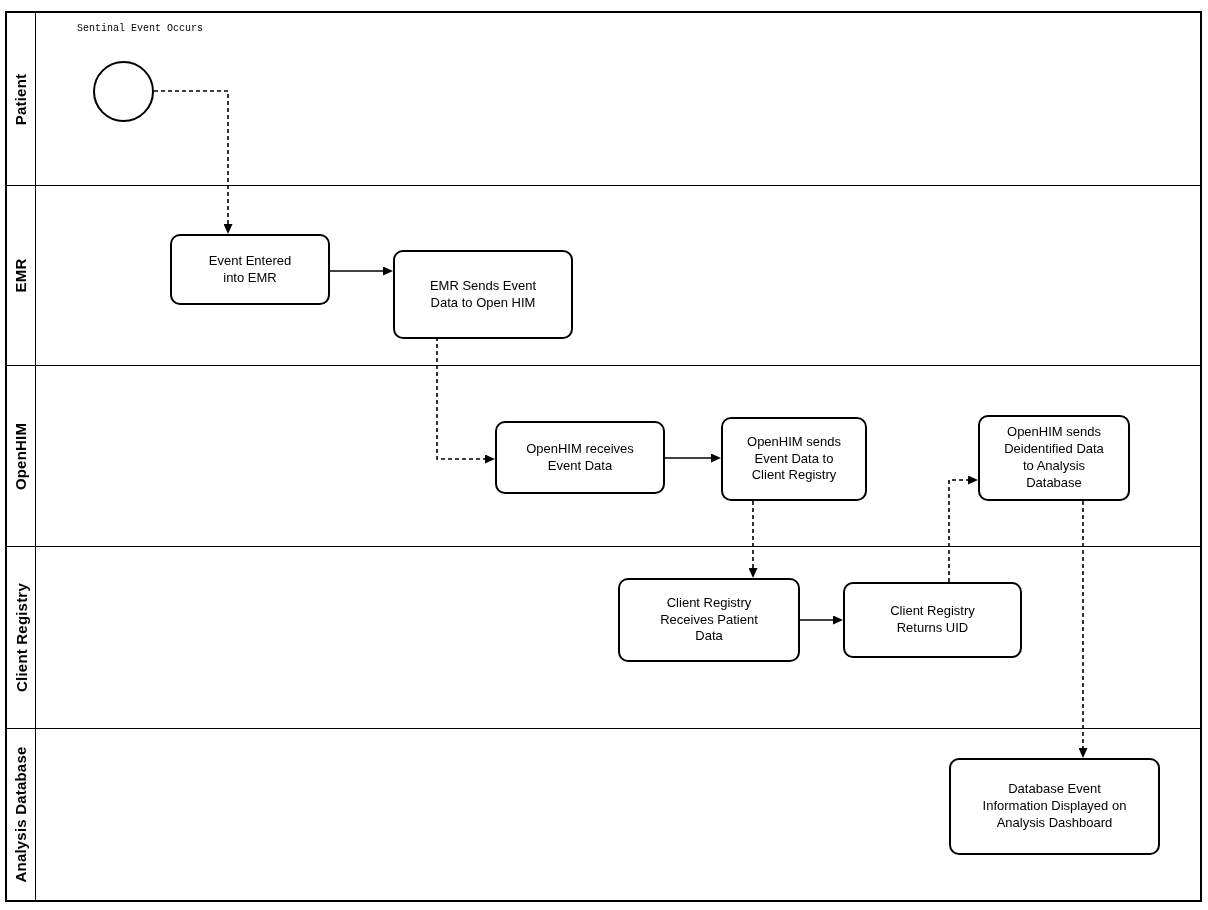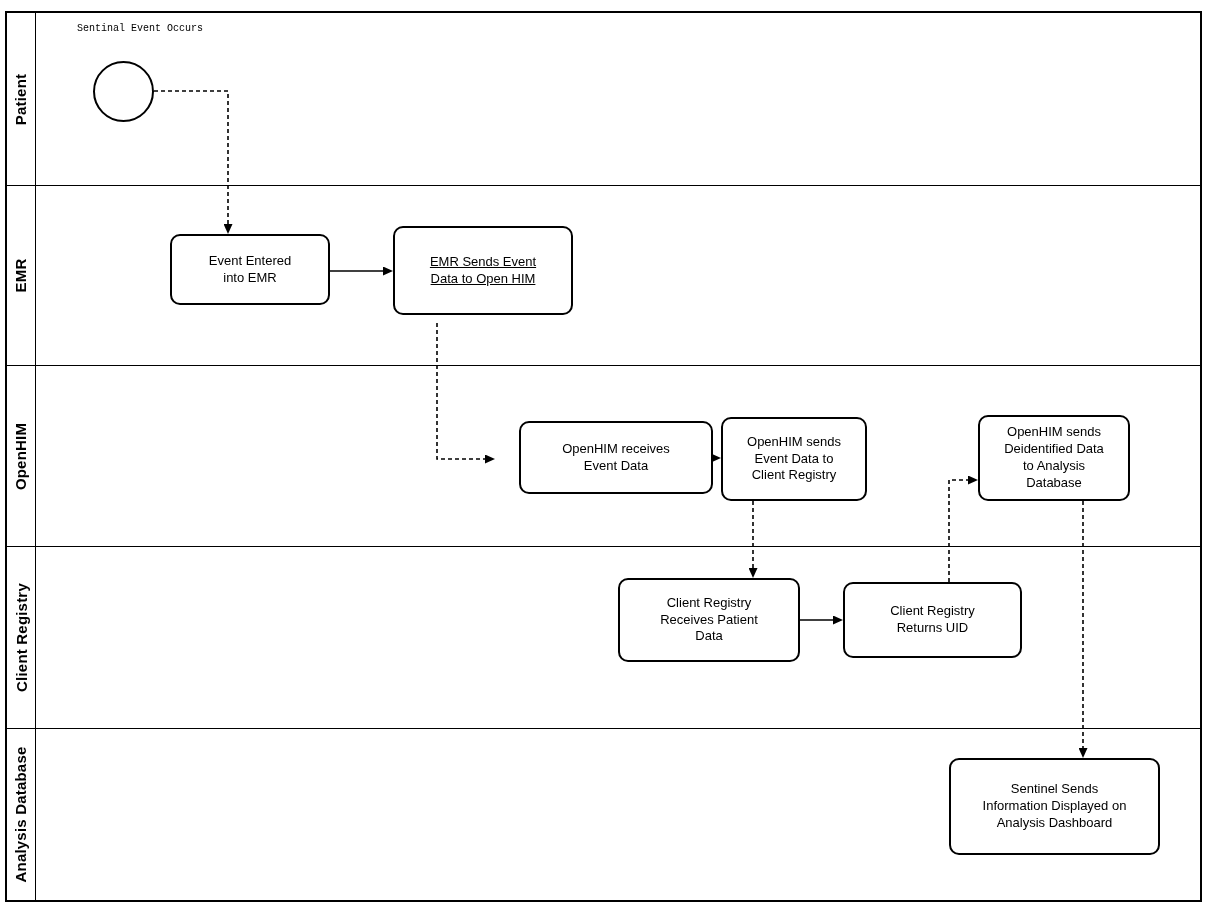--- a/index.html
+++ b/index.html
@@ -73,22 +73,22 @@
     display: flex;
     align-items: center;
     justify-content: center;
     text-align: center;
     font-size: 13px;
     line-height: 1.3;
     white-space: pre-line;
     padding: 3px;
   }
   #node-event-entered     { left: 170px; top: 234px; width: 160px; height: 71px; }
-  #node-emr-sends         { left: 393px; top: 226px; width: 180px; height: 89px; text-decoration: underline; }
-  #node-openhim-receives  { left: 495px; top: 421px; width: 194px; height: 73px; margin-left: 24px; }
+  #node-emr-sends         { left: 393px; top: 250px; width: 180px; height: 89px; }
+  #node-openhim-receives  { left: 495px; top: 421px; width: 170px; height: 73px; }
   #node-openhim-sends-cr  { left: 721px; top: 417px; width: 146px; height: 84px; }
   #node-openhim-sends-adb { left: 978px; top: 415px; width: 152px; height: 86px; }
   #node-cr-receives       { left: 618px; top: 578px; width: 182px; height: 84px; }
   #node-cr-returns        { left: 843px; top: 582px; width: 179px; height: 76px; }
   #node-adb-display       { left: 949px; top: 758px; width: 211px; height: 97px; }
 
   .start-event {
     position: absolute;
     left: 93px; top: 61px;
     width: 57px; height: 57px;
@@ -175,17 +175,17 @@
 Client Registry</div>
   <div class="node" id="node-openhim-sends-adb">OpenHIM sends
 Deidentified Data
 to Analysis
 Database</div>
   <div class="node" id="node-cr-receives">Client Registry
 Receives Patient
 Data</div>
   <div class="node" id="node-cr-returns">Client Registry
 Returns UID</div>
-  <div class="node" id="node-adb-display">Sentinel Sends
+  <div class="node" id="node-adb-display">Database Event
 Information Displayed on
 Analysis Dashboard</div>
 
 </div>
 
 </body></html>

